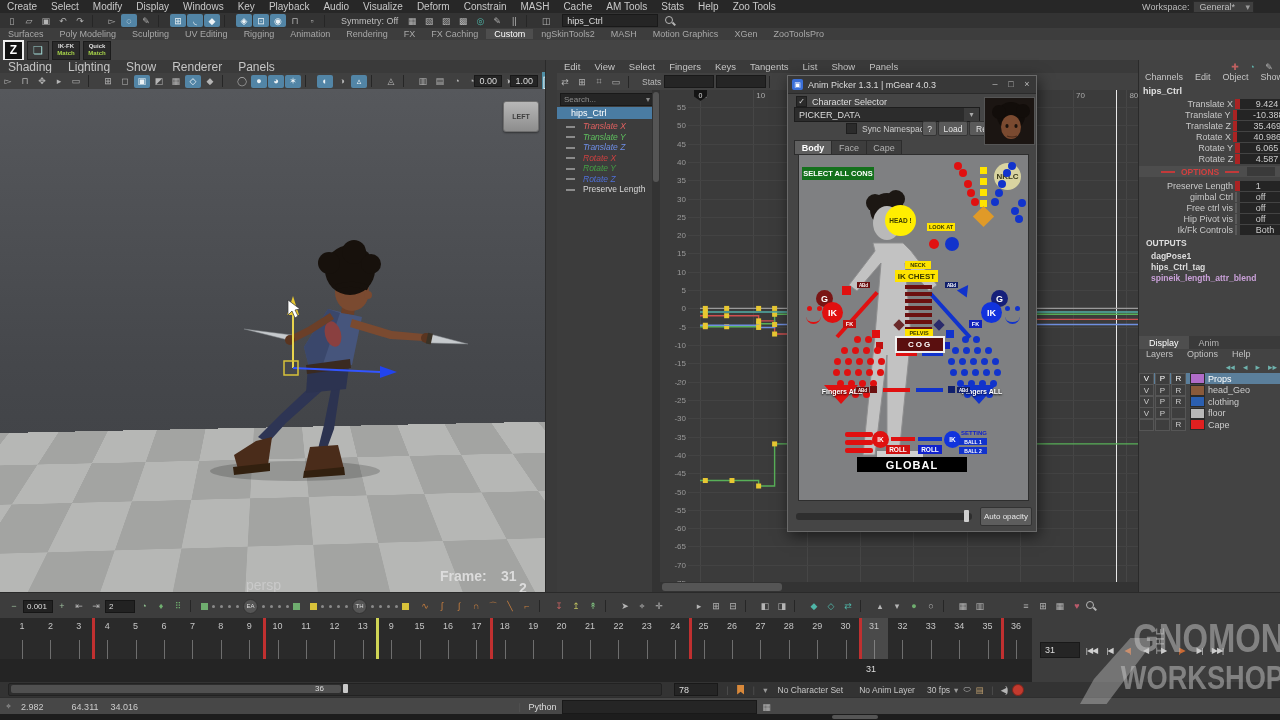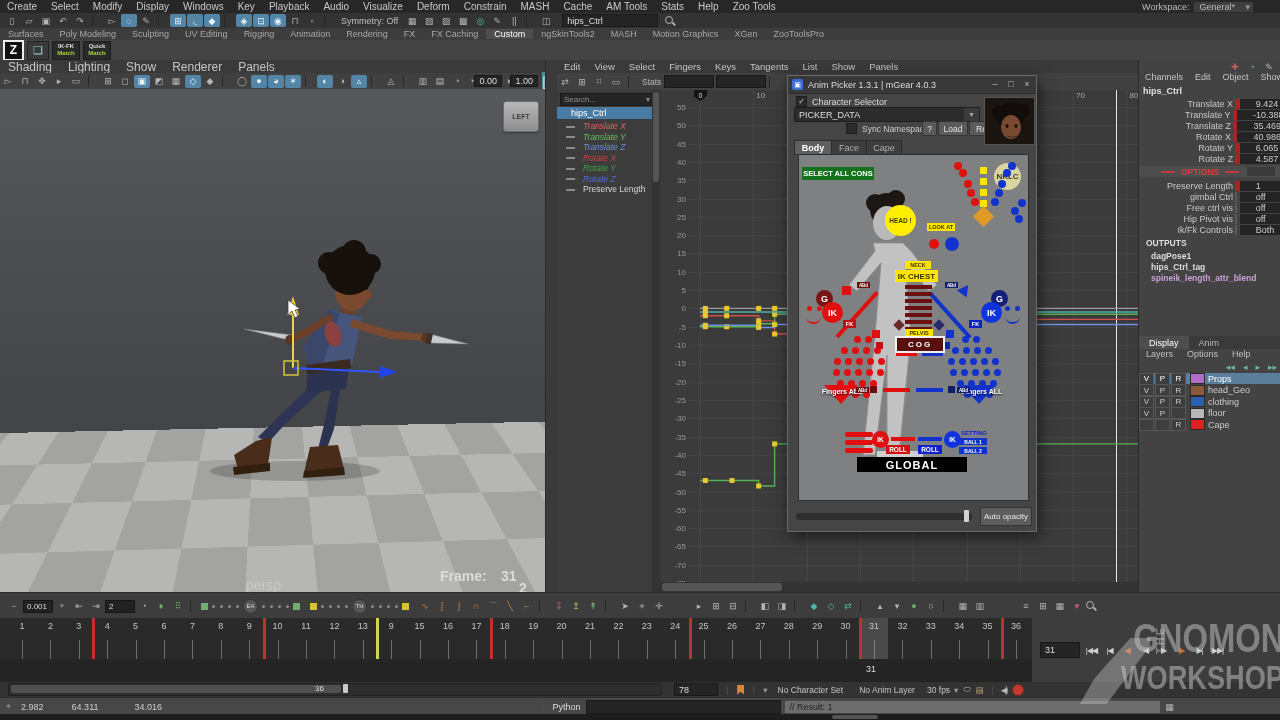--- a/index.html
+++ b/index.html
@@ -1076,25 +1076,24 @@
     <span style="color:#c0a070;">▤</span>
     <span style="margin:0 5px;color:#555;">❘</span>
     <span style="color:#b5b5b5;letter-spacing:-2px;">◀)</span>
     <span class="reccirc" style="margin-left:6px;"></span>
   </div>
 
   <div id="statusbar" class="abs">
     <span style="margin-left:6px;color:#9a9a9a;">⌖</span>
     <span style="margin-left:10px;">2.982</span>
     <span style="margin-left:28px;">64.311</span>
-    <span style="margin-left:36px;text-align:right;">34.016</span>
+    <span style="margin-left:12px;text-align:right;">34.016</span>
     <span style="margin-left:378px;color:#555;">❘</span>
     <span style="margin:0 5px;color:#ddd;">Python</span>
     <div class="tfield" style="width:185px;height:12px;"></div>
-    <div style="width:370px;height:12px;background:#6e6e6e;color:#1e1e1e;font-size:9px;display:flex;align-items:center;padding-left:5px;margin-left:4px;">// Result: 1</div>
     <span style="margin-left:6px;color:#b5b5b5;">▦</span>
   </div>
 
   <div id="bottomstrip" class="abs">
       <div id="bs-handle"></div>
     </div>
 
   <div id="watermark" class="abs">
     <div id="wm-mark"></div>
     <div id="wm-the">THE</div>

